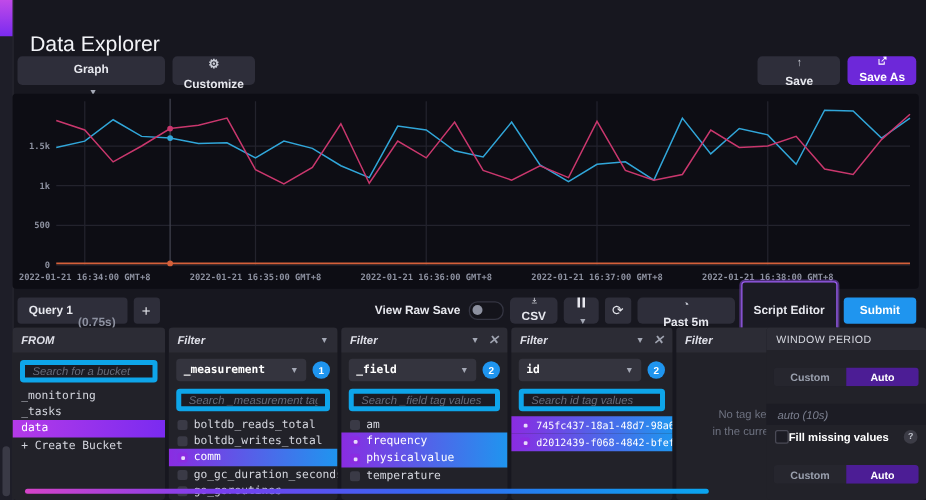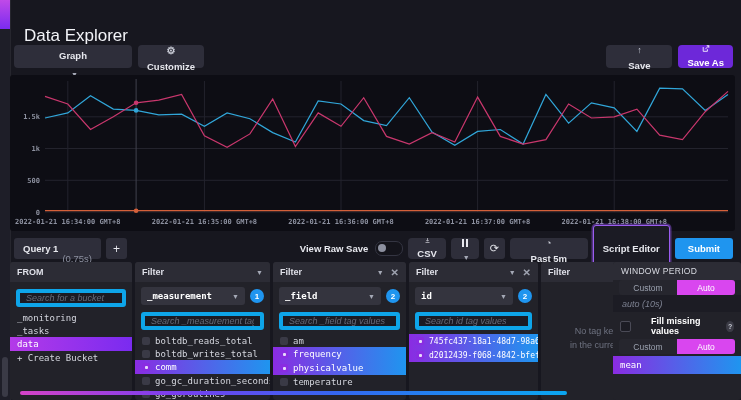--- a/index.html
+++ b/index.html
@@ -18,34 +18,34 @@
   .caret{font-size:7px;color:#a5a9b6;margin-left:3px;}
   .spacer{flex:1;}
   .gicon{width:14px;height:10px;display:block;}
   
   .chart-card{position:absolute;left:10px;top:75px;width:725px;height:156px;background:#0d0d14;border-radius:3px;}
   .ax{fill:#8d91a0;font-size:7px;font-weight:bold;font-family:"DejaVu Sans Mono",monospace;}
   
   .query-bar{position:absolute;left:14px;right:8px;top:237px;height:23px;display:flex;align-items:center;gap:5px;}
   .tab{display:flex;align-items:center;background:#2e2e3a;border-radius:3px;height:21px;padding:0 9px;
        font-size:9.5px;font-weight:bold;cursor:pointer;}
-  .tab .dur{color:#8d91a0;font-weight:normal;margin-left:4px;margin-top:20px;}
+  .tab .dur{color:#8d91a0;font-weight:bold;margin-left:4px;margin-top:20px;}
   .sq-btn{width:21px;height:21px;background:#2e2e3a;border-radius:3px;display:flex;align-items:center;justify-content:center;
        font-size:12px;color:#e7e8ee;cursor:pointer;}
   .raw-label{font-size:9.5px;font-weight:bold;margin-right:2px;}
   .toggle{width:26px;height:13px;border-radius:7px;background:#14141b;border:1px solid #343542;position:relative;cursor:pointer;}
   .knob{position:absolute;left:2px;top:2px;width:8px;height:8px;border-radius:50%;background:#8d91a0;}
   .pausebar{display:inline-block;width:2px;height:8px;background:#e7e8ee;margin:0 1px;}
   .script-btn{background:#1b1b24;border:1px solid #9a5cf0;box-shadow:0 0 0 1.5px rgba(154,92,240,.45);border-radius:3px;
        height:21px;display:flex;align-items:center;padding:12px 9px;font-size:9.5px;font-weight:bold;cursor:pointer;}
   .submit-btn{background:#1f95ef;color:#fff;border-radius:3px;height:21px;display:flex;align-items:center;
        padding:0 13px;font-size:9.5px;font-weight:bold;cursor:pointer;}
   
   .panel{position:absolute;top:262px;height:138px;background:#222229;border-radius:3px;overflow:hidden;box-sizing:border-box;}
-  .panel-h{height:20px;background:#2c2c35;display:flex;align-items:center;padding:0 7px;font-size:9px;font-weight:bold;color:#dfe0e8;}
+  .panel-h{height:20px;background:#2c2c35;display:flex;align-items:center;padding:0 7px;font-size:9px;font-weight:bold;color:#dfe0e8;font-style:italic;}
   .panel-h .caret{margin-left:auto;}
   .panel-h .close{margin-left:7px;color:#9fa3b0;font-size:10px;cursor:pointer;}
   .panel-b{padding:5px 6px 0;}
   .search{width:100%;height:18px;background:#1b1b23;border:4px solid #0ea5e9;border-radius:3px;color:#a7abb8;
       font-size:9px;font-style:italic;padding:0 6px;box-sizing:border-box;font-family:"Liberation Sans",sans-serif;outline:none;}
   .search::placeholder{color:#676b79;font-style:italic;}
   .dd-row{display:flex;align-items:center;gap:5px;margin-bottom:5px;}
   .dd{flex:1;height:18px;background:#34343e;border-radius:3px;display:flex;align-items:center;padding:0 6px;
       font-size:9px;font-weight:bold;color:#fff;cursor:pointer;}
   .dd .caret{margin-left:auto;}
@@ -58,26 +58,26 @@
   .row.sel{background:linear-gradient(90deg,#8a2ce2,#1f95ef);color:#fff;height:14px;}
   .row.sel-purple{background:linear-gradient(90deg,#b43ae8,#7a2bf0);color:#fff;height:14px;}
   .cb{width:8px;height:8px;border-radius:2px;background:#3a3a46;flex:none;position:relative;}
   .cb.on{background:#8a2ce2;}
   .cb.on::after{content:"";position:absolute;left:2.5px;top:2.5px;width:3px;height:3px;background:#e6d9fb;border-radius:1px;}
   .empty-msg{margin-top:42px;font-size:9px;color:#6e7280;text-align:center;line-height:1.6;}
   
   .wp{left:613px;width:128px;z-index:3;}
   .wp-h{height:18px;background:#2c2c35;display:flex;align-items:center;padding:0 8px;font-size:8.5px;
       font-weight:normal;color:#d8dae2;letter-spacing:.3px;}
-  .seg{display:flex;margin:0 6px;height:15px;border-radius:3px;overflow:hidden;font-size:8.5px;font-weight:normal;justify-content:space-between;}
+  .seg{display:flex;margin:14px 6px;height:15px;border-radius:3px;overflow:hidden;font-size:8.5px;font-weight:bold;justify-content:space-between;}
   .seg .sl{flex:1;background:#26262e;color:#9aa0ae;display:flex;align-items:center;justify-content:center;cursor:pointer;}
-  .seg .sr{flex:1;background:#d946ef;color:#fff;display:flex;align-items:center;justify-content:center;cursor:pointer;}
+  .seg .sr{flex:1;background:#4c1d95;color:#fff;display:flex;align-items:center;justify-content:center;cursor:pointer;}
   .auto-val{height:17px;background:#1c1c24;display:flex;align-items:center;padding:0 9px;font-size:9px;
       font-style:italic;color:#7c8090;}
-  .fill-row{display:flex;align-items:center;gap:20px;padding:4px 7px 3px;font-size:9px;font-weight:bold;color:#fff;}
+  .fill-row{display:flex;align-items:center;gap:0;padding:4px 7px 3px;font-size:9px;font-weight:bold;color:#fff;}
   .fill-cb{width:9px;height:9px;border-radius:2px;background:#1c1c24;border:1px solid #4a4a56;flex:none;cursor:pointer;}
   .q-circle{margin-left:auto;width:11px;height:11px;border-radius:50%;background:#3c3c46;color:#c6c9d2;
       font-size:7px;font-weight:bold;display:flex;align-items:center;justify-content:center;}
   .agg-list .row{height:18px;font-size:9px;}
   .agg-list .row.sel{height:18px;}
   
   .hscroll{position:absolute;left:20px;top:391px;width:547px;height:4px;border-radius:2px;z-index:4;cursor:pointer;
       background:linear-gradient(90deg,#d543c8 0%,#7a3ef0 28%,#3467f0 58%,#0aa6f0 100%);}
 </style>
 </head>

